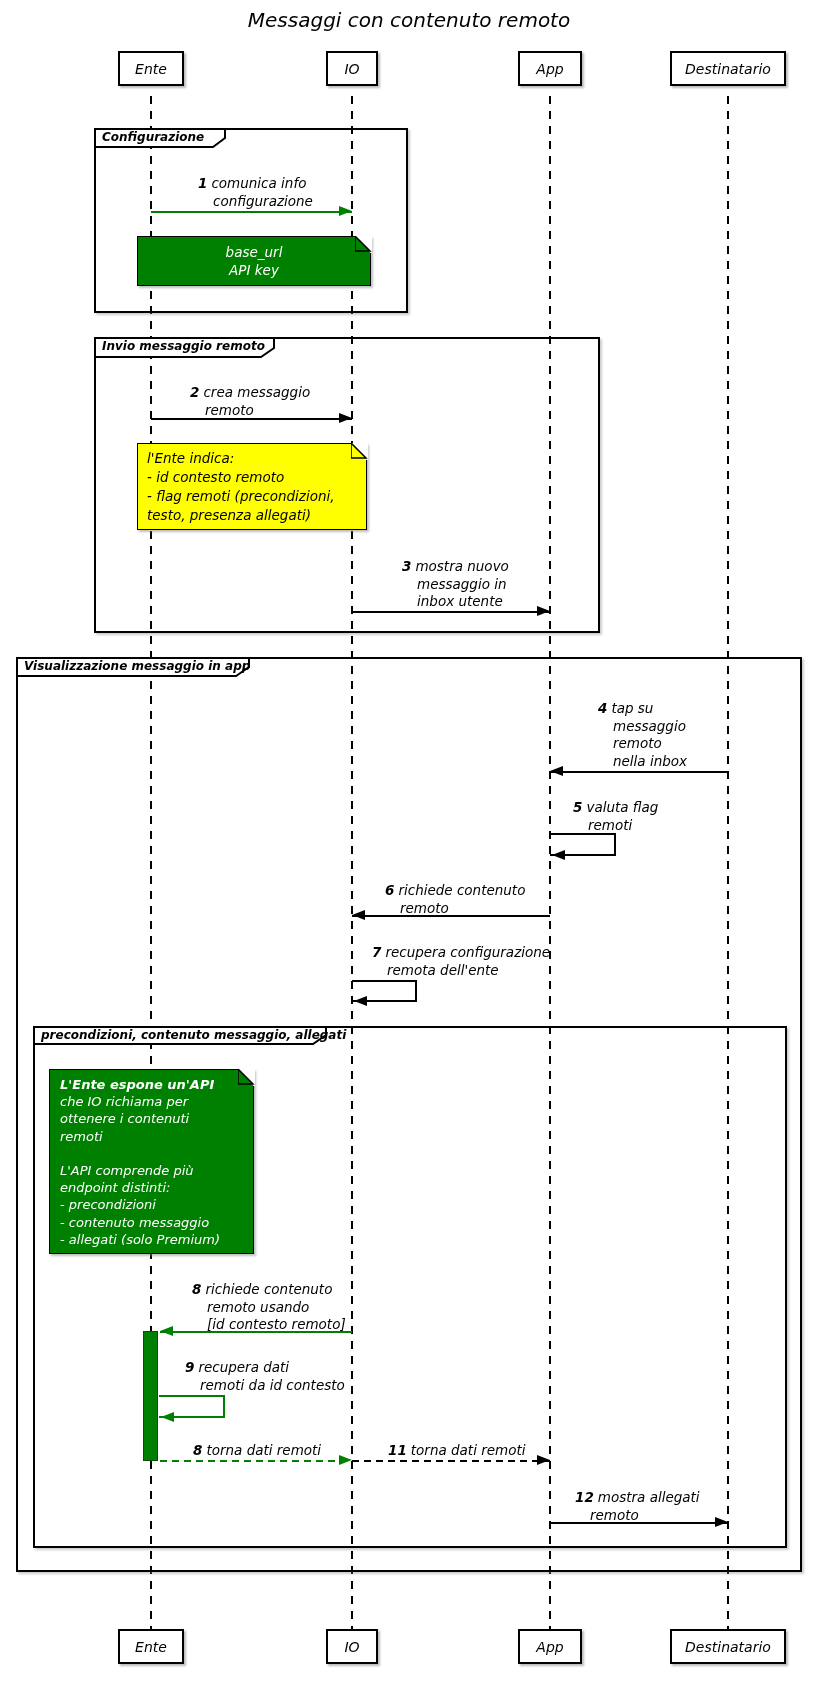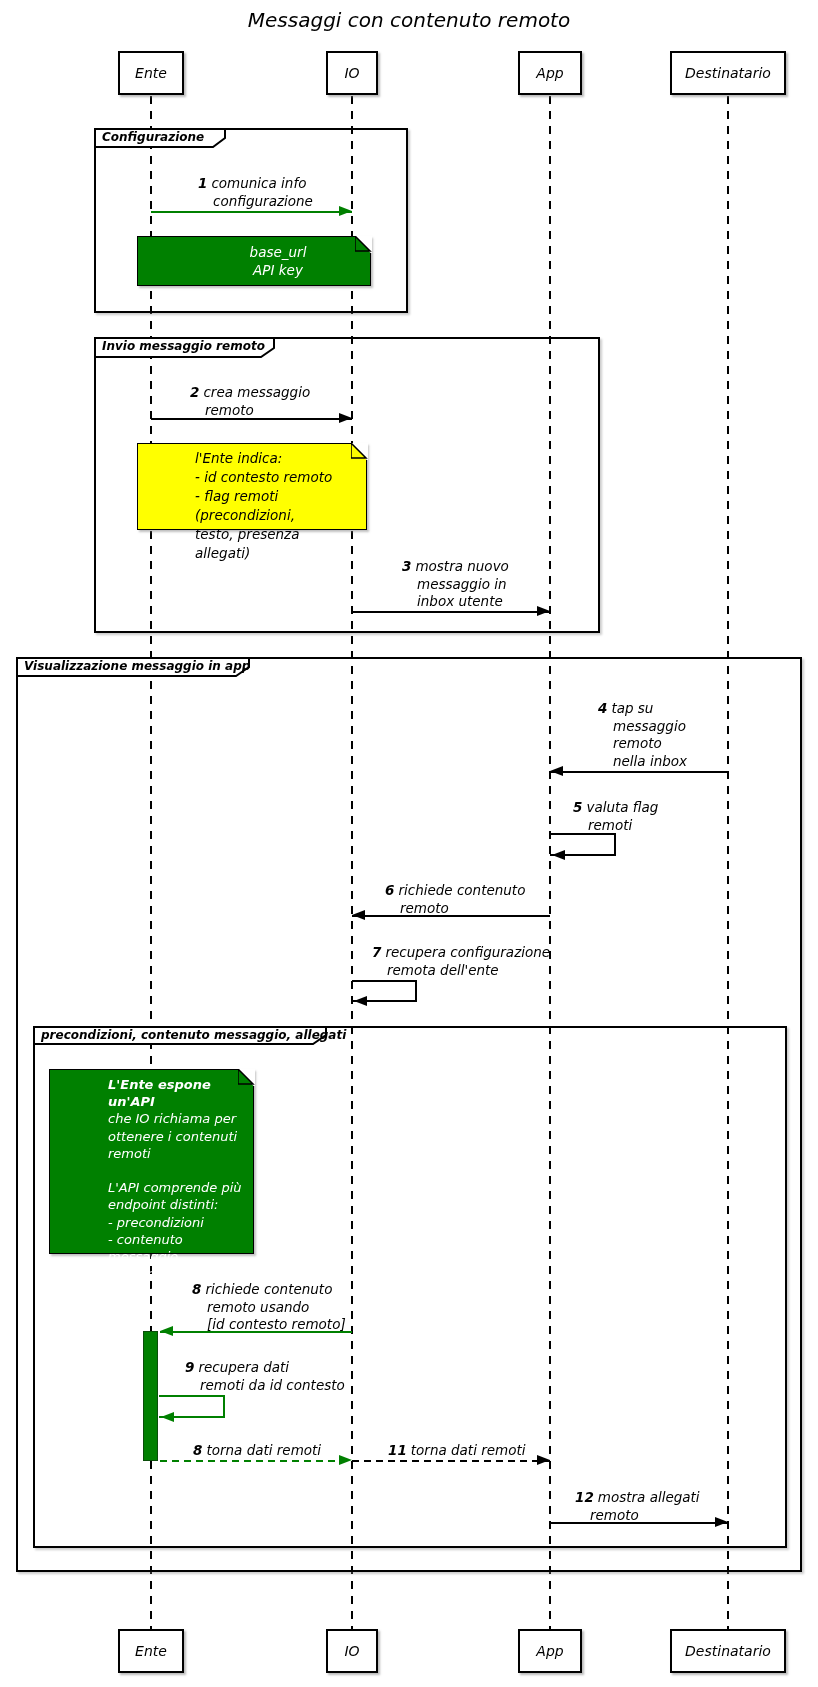--- a/index.html
+++ b/index.html
@@ -5,33 +5,33 @@
   html,body { margin:0; padding:0; background:#ffffff; }
   .canvas {
     position:relative; width:818px; height:1687px; background:#ffffff;
     font-family:"DejaVu Sans","Liberation Sans",sans-serif; color:#000;
     overflow:hidden;
     font-style:italic;
   }
   * { box-sizing:border-box; }
   .title { position:absolute; left:0; top:8px; width:818px; text-align:center;
            font-size:20px; }
-  .actor-box { position:absolute; height:44px; border:2px solid #000; background:#fff;
+  .actor-box { position:absolute; height:35px; border:2px solid #000; background:#fff;
                display:flex; align-items:center; justify-content:center; font-size:14px;
                z-index:6; box-shadow:2px 2px 2px rgba(130,130,130,.55); }
   .lifeline { position:absolute; top:96px; height:1533px; width:2px; z-index:1;
               background:repeating-linear-gradient(180deg,#000 0 8px,transparent 8px 15px); }
   .frame { position:absolute; border:2px solid #000; background:transparent; z-index:2;
            box-shadow:2px 2px 2px rgba(130,130,130,.4); }
   .flabel { position:absolute; z-index:3; }
   .flabel svg { position:absolute; left:0; top:0; }
   .flabel .ftext { position:absolute; left:8px; top:0; font-weight:bold; font-size:12px;
                    line-height:19px; white-space:nowrap; }
   .note { position:absolute; border:1.5px solid #000; z-index:4;
-          box-shadow:2px 2px 2px rgba(130,130,130,.5);padding-left:48px; }
+          box-shadow:2px 2px 2px rgba(130,130,130,.5); }
   .note .fold { position:absolute; top:-1.5px; right:-1.5px; }
   .note-green { background:#008000; color:#fff; }
   .note-yellow { background:#ffff00; color:#000; }
   .nlines { position:relative; z-index:1; }
   .nline { min-height:17px; }
   .n1 .nlines { padding-top:6px; text-align:center; font-size:13.5px; }
   .n1 .nline { line-height:18px; min-height:18px; }
   .n2 .nlines { padding:5px 9px; font-size:13.5px; }
   .n2 .nline { line-height:19px; min-height:19px; }
   .n3 .nlines { padding:6px 10px; font-size:13px; }

